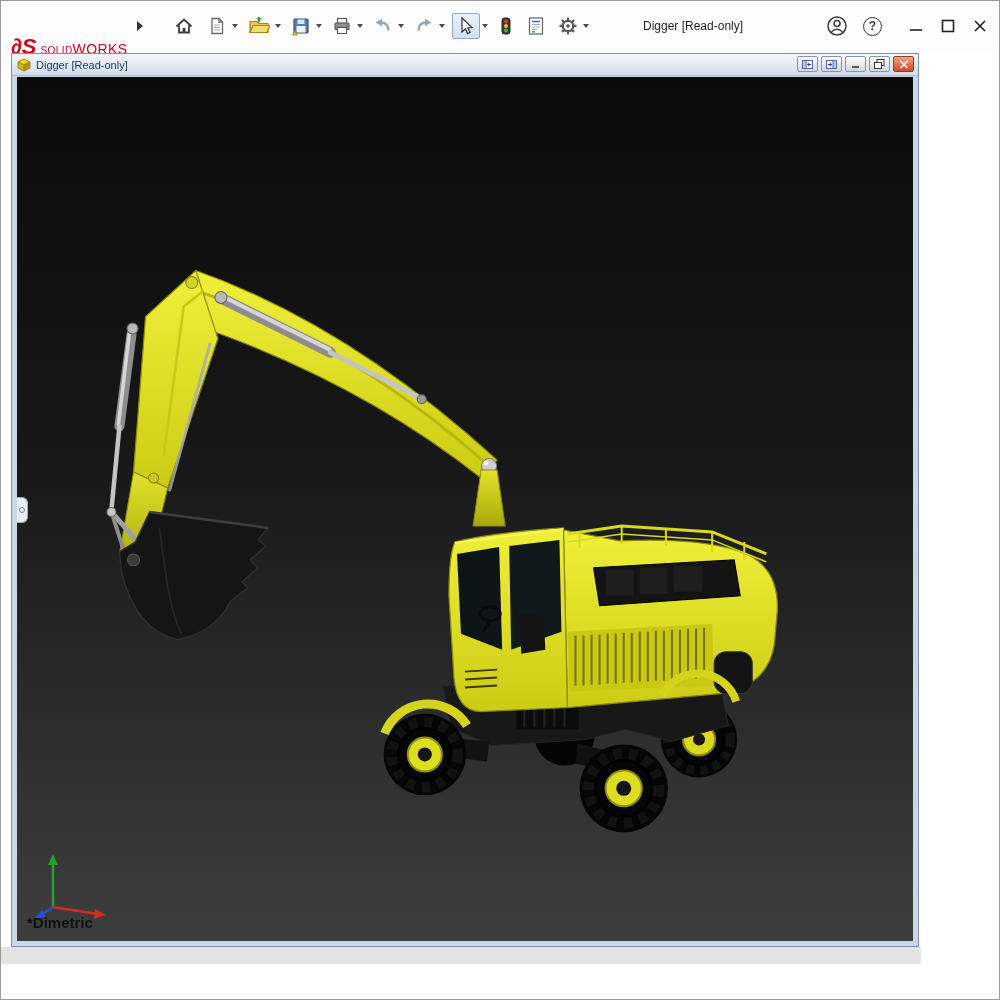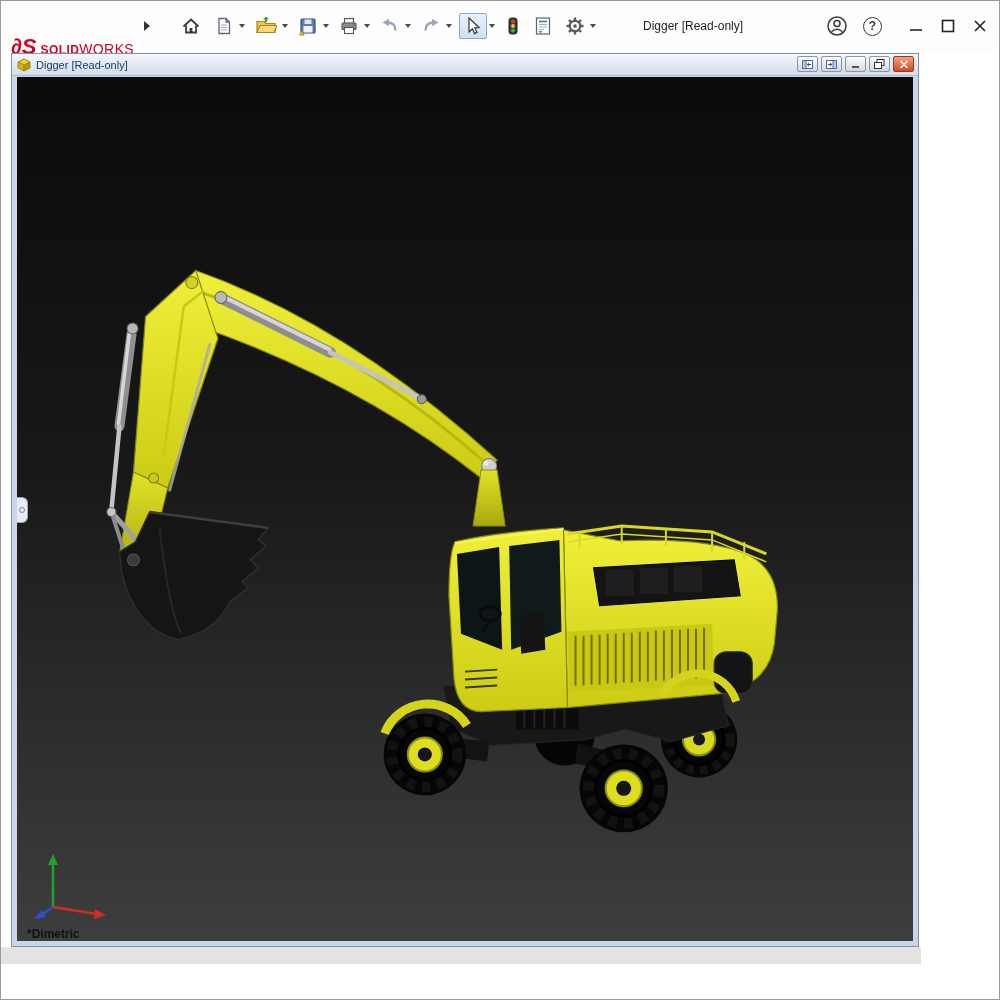--- a/index.html
+++ b/index.html
@@ -2,21 +2,21 @@
 <html><head>
 <meta charset="utf-8">
 <style>
   html,body{margin:0;padding:0;background:#fff;}
   .app{position:relative;width:1000px;height:1000px;background:#fff;border:1px solid #9a9a9a;box-sizing:border-box;font-family:"Liberation Sans",sans-serif;overflow:hidden;}
 
   
   .topbar{position:relative;display:flex;align-items:center;height:50px;padding:0 10px;background:#fdfdfd;}
   .logo{display:flex;align-items:baseline;color:#d4001e;}
   .logo .mark{font-size:22px;font-weight:bold;font-style:italic;margin-right:4px;}
-  .logo .solid{font-weight:bold;font-size:12px;letter-spacing:.4px;}
+  .logo .solid{font-weight:normal;font-size:10px;letter-spacing:.4px;}
   .logo .works{font-weight:400;font-size:14px;letter-spacing:.4px;margin-top:48px;}
   .chevron{width:0;height:0;border-left:6px solid #333;border-top:5px solid transparent;border-bottom:5px solid transparent;margin-left:10px;}
   .tools{display:flex;align-items:center;margin-left:28px;}
   .tool{display:flex;align-items:center;margin-right:7px;}
   .tbtn{background:none;border:1px solid transparent;padding:2px;display:flex;align-items:center;cursor:default;}
   .tbtn.pressed{border:1px solid #8fa8c8;background:linear-gradient(#eaf2fb,#cfe0f3);border-radius:2px;padding:2px 4px;}
   .drop{width:0;height:0;border-top:4px solid #4a4a4a;border-left:3.5px solid transparent;border-right:3.5px solid transparent;margin-left:2px;display:inline-block;}
   .app-title{position:absolute;left:642px;top:50%;transform:translateY(-50%);font-size:12px;color:#1e1e1e;}
   .topbar-right{margin-left:auto;display:flex;align-items:center;gap:15px;padding-right:2px;}
   .flat{background:none;border:none;padding:0;display:flex;align-items:center;}
@@ -26,21 +26,21 @@
   
   .docwin{position:absolute;left:10px;top:52px;width:908px;height:894px;background:#c9d6e8;border:1px solid #7e92ac;box-sizing:border-box;}
   .doc-titlebar{height:22px;display:flex;align-items:center;gap:5px;padding:0 5px;background:linear-gradient(#f4f7fb,#d3ddeb);border-bottom:1px solid #aebccc;box-sizing:border-box;position:relative;}
   .doc-title{font-size:11px;color:#16355f;}
   .doc-controls{position:absolute;right:4px;top:2px;display:flex;gap:3px;}
   .cbtn{width:21px;height:16px;box-sizing:border-box;border:1px solid #8b95a3;border-radius:2px;background:linear-gradient(#ffffff,#d2d6dc);display:flex;align-items:center;justify-content:center;padding:0;}
   .cbtn.close-btn{background:linear-gradient(#f5a284,#cf4a28);border-color:#a03a1e;}
   .viewport{position:absolute;left:5px;right:5px;top:23px;bottom:5px;background:linear-gradient(#0b0b0b 0%,#181818 45%,#3e3e3e 100%);overflow:hidden;}
   .model-svg{position:absolute;inset:0;width:100%;height:100%;}
   .triad-svg{position:absolute;left:8px;bottom:16px;}
-  .view-label{position:absolute;left:10px;bottom:0;font-size:12px;font-weight:bold;color:#111;}
+  .view-label{position:absolute;left:10px;bottom:10px;font-size:15px;font-weight:bold;color:#111;}
   .fm-tab{position:absolute;left:0;top:420px;width:11px;height:26px;background:#e8ecf2;border:1px solid #9aa8ba;border-left:none;border-radius:0 6px 6px 0;display:flex;align-items:center;justify-content:center;box-sizing:border-box;}
   .fm-tab i{width:4px;height:4px;border:1px solid #7a8a9a;border-radius:50%;display:block;}
   .below-doc{position:absolute;left:0;top:946px;width:920px;height:17px;background:#e3e3e3;}
 </style>
 </head>
 <body>
 
 <div class="app">
 
   <header class="topbar">

